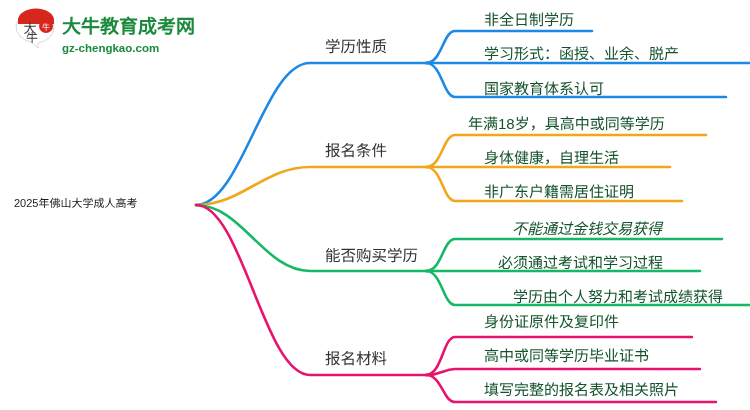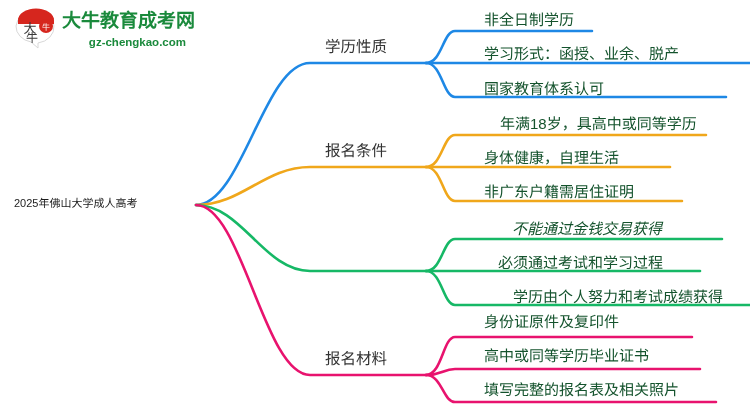--- a/index.html
+++ b/index.html
@@ -38,23 +38,22 @@
   .logo-mark {
     position: absolute;
     left: 0px;
     top: 2px;
     width: 44px;
     height: 42px;
   }
   .logo-text {
     position: absolute;
     left: 48px;
-    top: 4px;
+    top: 10px;
     width: 124px;
-    text-align: right;
   }
   .logo-title {
     font-size: 19px;
     font-weight: bold;
     color: #1a8a3c;
     letter-spacing: 0px;
     line-height: 22px;
     white-space: nowrap;
   }
   .logo-sub {
@@ -132,24 +131,25 @@
   </div>
 
   <div class="root-node">2025年佛山大学成人高考</div>
 
   <div class="branch-label" style="left:325px; top:36px;">学历性质</div>
   <div class="leaf-label" style="left:484px; top:9px;">非全日制学历</div>
   <div class="leaf-label" style="left:484px; top:78px;">国家教育体系认可</div>
   <div class="leaf-label" style="left:484px; top:43px;">学习形式：函授、业余、脱产</div>
 
   <div class="branch-label" style="left:325px; top:140px;">报名条件</div>
-  <div class="leaf-label" style="left:500px; top:113px;text-align:right;">年满18岁，具高中或同等学历</div>
+  <div class="leaf-label" style="left:468px; top:113px;text-align:right;">年满18岁，具高中或同等学历</div>
   <div class="leaf-label" style="left:484px; top:147px;">身体健康，自理生活</div>
   <div class="leaf-label" style="left:484px; top:181px;">非广东户籍需居住证明</div>
 
+  <div class="branch-label" style="left:325px; top:245px;">能否购买学历</div>
   <div class="leaf-label" style="left:512px; top:218px;font-style:italic;">不能通过金钱交易获得</div>
   <div class="leaf-label" style="left:498px; top:252px;">必须通过考试和学习过程</div>
   <div class="leaf-label" style="left:513px; top:286px;">学历由个人努力和考试成绩获得</div>
 
   <div class="branch-label" style="left:325px; top:348px;">报名材料</div>
   <div class="leaf-label" style="left:484px; top:311px;">身份证原件及复印件</div>
   <div class="leaf-label" style="left:484px; top:345px;">高中或同等学历毕业证书</div>
   <div class="leaf-label" style="left:484px; top:379px;">填写完整的报名表及相关照片</div>
 
 </div>

